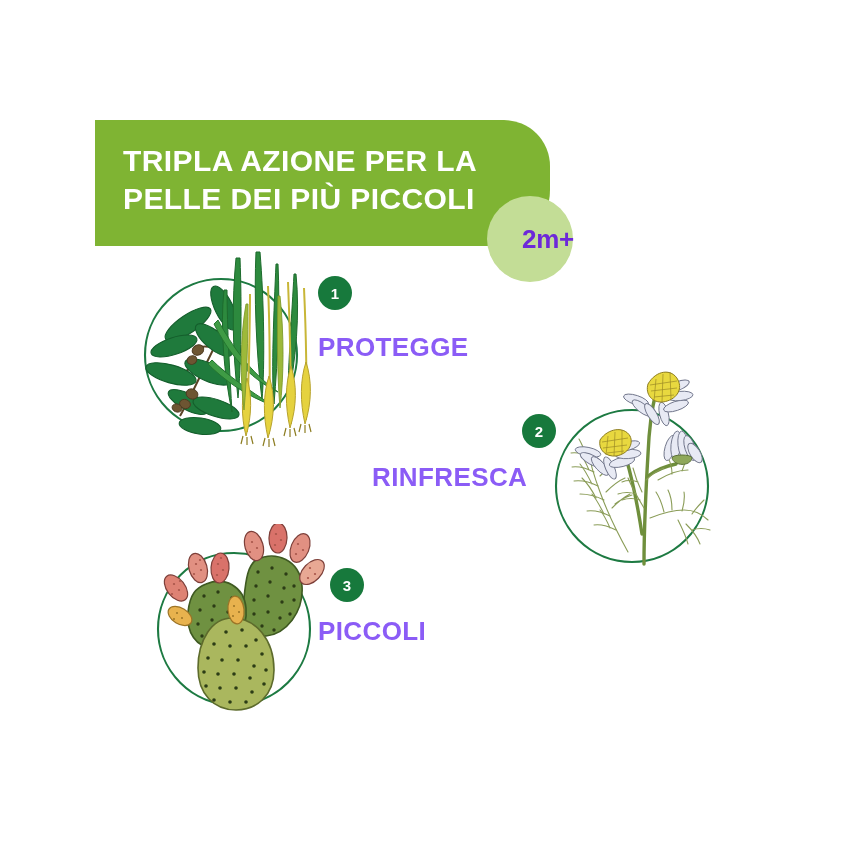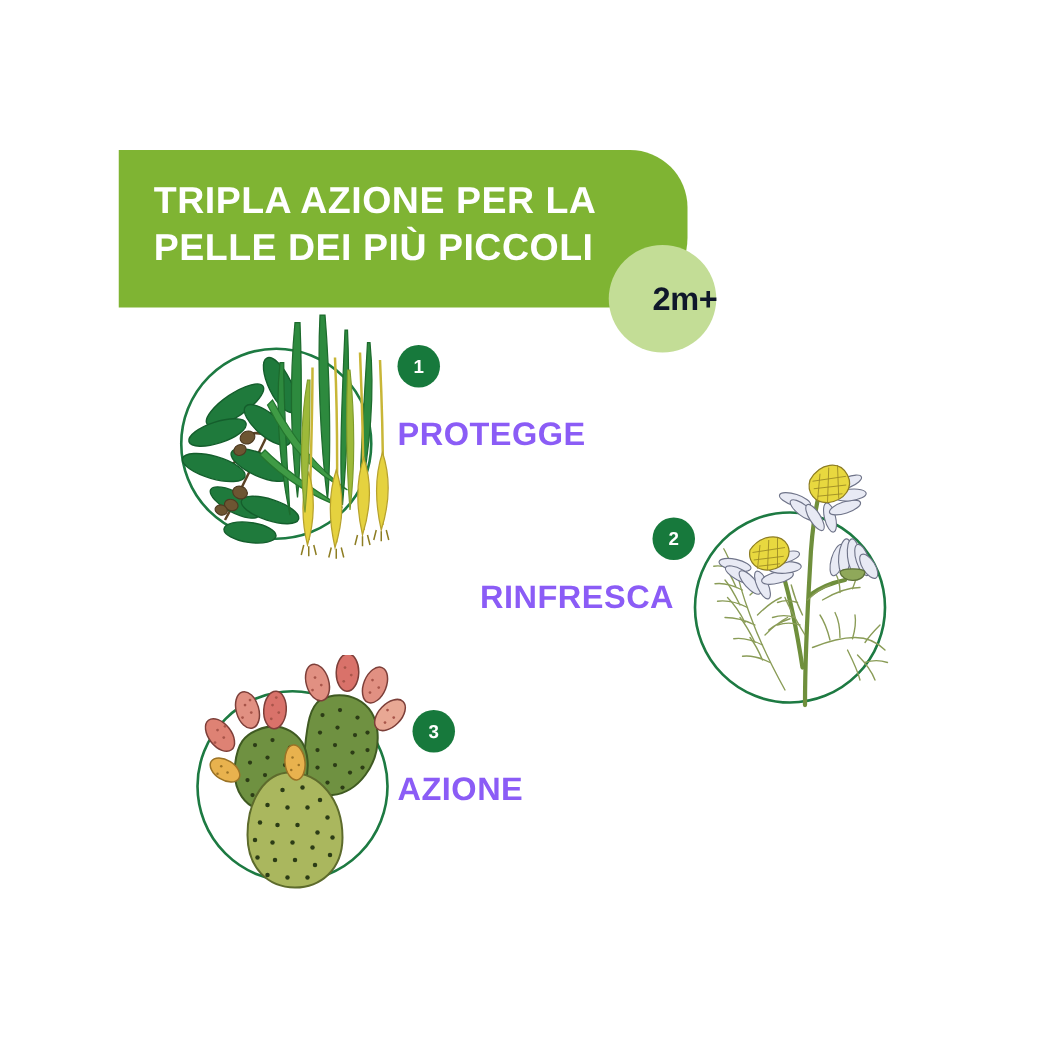--- a/index.html
+++ b/index.html
@@ -50,21 +50,21 @@
     top: 196px;
     width: 86px;
     height: 86px;
     border-radius: 50%;
     background: #c3dd96;
     display: flex;
     align-items: center;
     justify-content: center;
   }
   .age-badge-label {
-    color: #0f172a;
+    color: #6d28d9;
     font-family: "Liberation Sans", sans-serif;
     font-weight: bold;
     font-size: 26px;
     letter-spacing: -0.3px;
     line-height: 1;
     margin-left: 36px;
   }
 
   
   .benefit { position: absolute; }
@@ -285,21 +285,21 @@
           </g>
           <path d="M-6 8 C-4 16 12 17 14 8 C14 4 -6 4 -6 8 Z" fill="#8fa85a" stroke="#5d7238" stroke-width="1"></path>
         </g>
       </svg>
     </div>
 
     <div class="marker" style="left:522px; top:414px;">
       <span class="marker-num">2</span>
     </div>
 
-    <div class="benefit-label" style="left:384px; top:464px;">RINFRESCA</div>
+    <div class="benefit-label" style="left:372px; top:464px;">RINFRESCA</div>
   </div>
 
   <div class="benefit">
 
     <div class="illus" style="left:144px; top:524px;">
       <svg width="190" height="190" viewBox="0 0 190 190">
 
         <circle cx="90" cy="105" r="76" fill="none" stroke="#1d7a42" stroke-width="2.1"></circle>
 
         <g>
@@ -429,16 +429,16 @@
             <circle cx="95" cy="88" r="1"></circle>
           <circle cx="89" cy="92" r="1"></circle>
         </g>
       </svg>
     </div>
 
     <div class="marker" style="left:330px; top:568px;">
       <span class="marker-num">3</span>
     </div>
 
-    <div class="benefit-label" style="left:318px; top:618px;">AZIONE</div>
+    <div class="benefit-label" style="left:318px; top:618px;">PICCOLI</div>
   </div>
 
 </div>
 
 </body></html>

